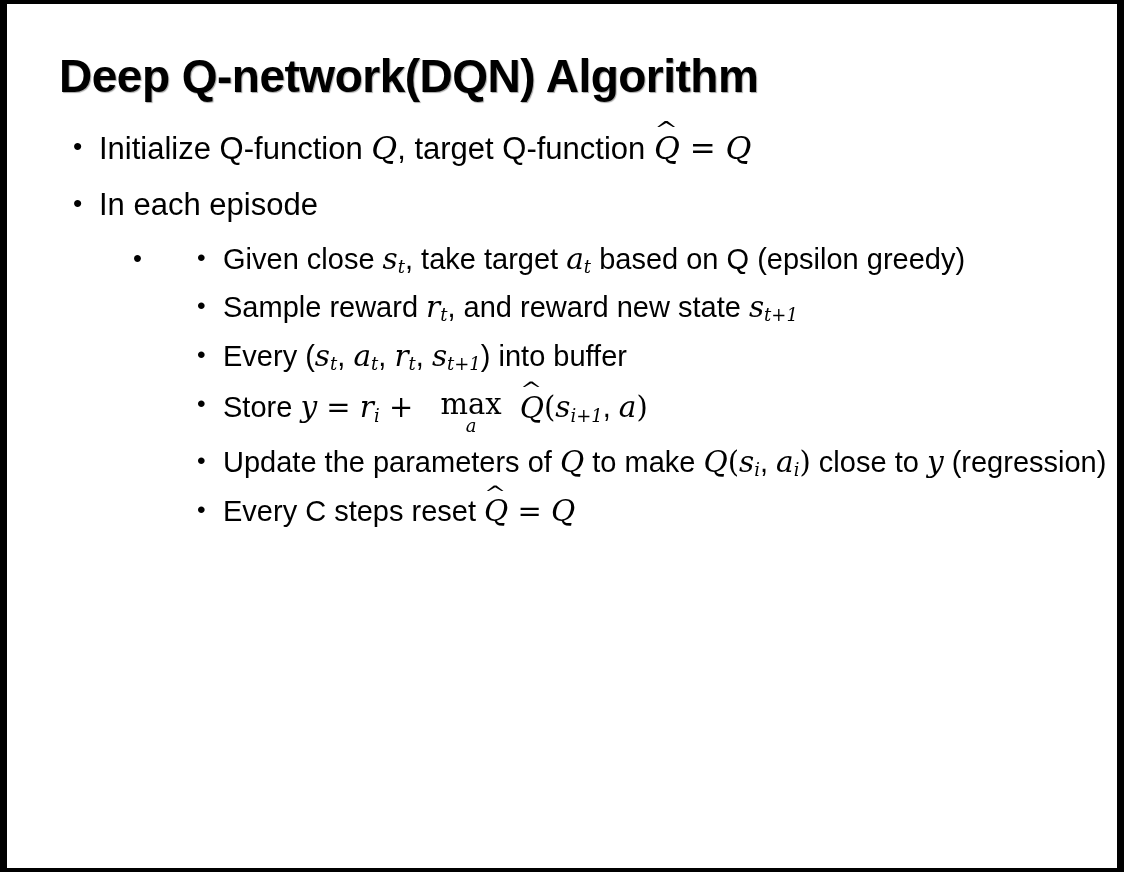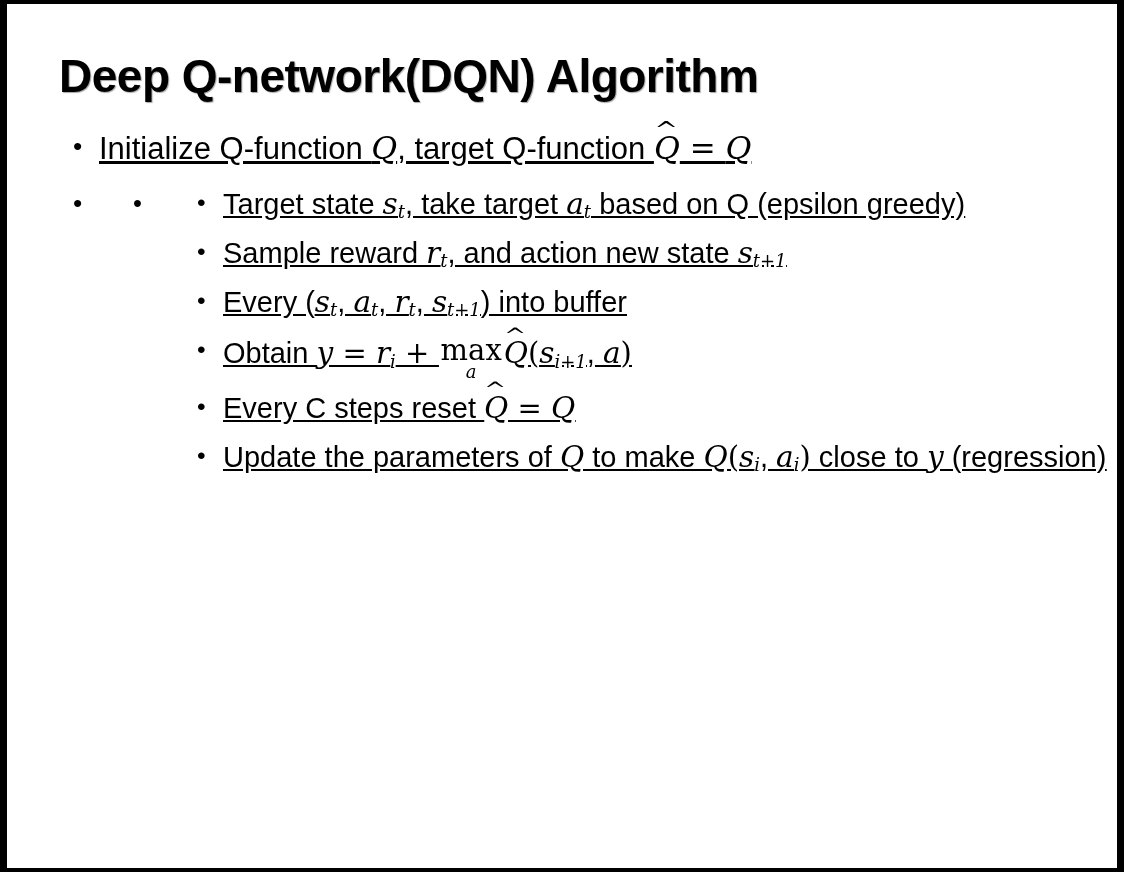--- a/index.html
+++ b/index.html
@@ -30,21 +30,20 @@
     font-size: 46px;
     font-weight: bold;
     letter-spacing: -0.5px;
     margin: 45px 1px 0 52px;
     text-shadow: 1px 1px 1px rgba(0,0,0,0.35);
   }
   ul {
     list-style: none;
     margin: 0;
     padding: 0;
-    text-decoration: underline;
   }
   li {
     position: relative;
     line-height: 1.25;
   }
   .bullet-dot::before {
     content: "\2022";
     position: absolute;
     left: -26px;
     top: 0;
@@ -92,21 +91,21 @@
     top: -0.62em;
     font-size: 0.72em;
     font-style: normal;
     font-family: "DejaVu Serif", serif;
   }
   .maxop {
     display: inline-block;
     text-align: center;
     vertical-align: middle;
     line-height: 1;
-    margin: 0 2px;
+    margin: 0 18px;
     position: relative;
     top: 3px;
   }
   .maxop .top {
     display: block;
     font-family: "DejaVu Serif", serif;
     font-style: normal;
     font-size: 1em;
   }
   .maxop .bot {
@@ -125,49 +124,50 @@
 
   <div class="slide-title">Deep Q-network(DQN) Algorithm</div>
 
   <ul class="level1">
 
     <li class="bullet-dot">
       <span>Initialize Q-function </span><span class="mi">Q</span><span>, target Q-function </span><span class="mi qhat">Q</span><span class="op"> = </span><span class="mi">Q</span>
     </li>
 
     <li class="bullet-dot">
+      <span>In each episode</span>
 
       <ul class="level2">
         <li class="bullet-dot">
 
           <ul class="level3">
 
             <li class="bullet-dot">
-              <span>Target state </span><span class="mi">s</span><sub>t</sub><span>, take target </span><span class="mi">a</span><sub>t</sub><span> based on Q (epsilon greedy)</span>
+              <span>Given close </span><span class="mi">s</span><sub>t</sub><span>, take target </span><span class="mi">a</span><sub>t</sub><span> based on Q (epsilon greedy)</span>
             </li>
 
             <li class="bullet-dot">
-              <span>Sample reward </span><span class="mi">r</span><sub>t</sub><span>, and action new state </span><span class="mi">s</span><sub>t+1</sub>
+              <span>Sample reward </span><span class="mi">r</span><sub>t</sub><span>, and reward new state </span><span class="mi">s</span><sub>t+1</sub>
             </li>
 
             <li class="bullet-dot">
               <span>Every (</span><span class="mi">s</span><sub>t</sub><span>, </span><span class="mi">a</span><sub>t</sub><span>, </span><span class="mi">r</span><sub>t</sub><span>, </span><span class="mi">s</span><sub>t+1</sub><span>) into buffer</span>
             </li>
 
 
             <li class="bullet-dot">
-              <span>Obtain </span><span class="mi">y</span><span class="op"> = </span><span class="mi">r</span><sub>i</sub><span class="op"> + </span><span class="maxop"><span class="top">max</span><span class="bot">a</span></span><span class="mi qhat">Q</span><span class="op">(</span><span class="mi">s</span><sub>i+1</sub><span>, </span><span class="mi">a</span><span class="op">)</span>
+              <span>Store </span><span class="mi">y</span><span class="op"> = </span><span class="mi">r</span><sub>i</sub><span class="op"> + </span><span class="maxop"><span class="top">max</span><span class="bot">a</span></span><span class="mi qhat">Q</span><span class="op">(</span><span class="mi">s</span><sub>i+1</sub><span>, </span><span class="mi">a</span><span class="op">)</span>
+            </li>
+
+            <li class="bullet-dot">
+              <span>Update the parameters of </span><span class="mi">Q</span><span> to make </span><span class="mi">Q</span><span class="op">(</span><span class="mi">s</span><sub>i</sub><span>, </span><span class="mi">a</span><sub>i</sub><span class="op">)</span><span> close to </span><span class="mi">y</span><span> (regression)</span>
             </li>
 
             <li class="bullet-dot">
               <span>Every C steps reset </span><span class="mi qhat">Q</span><span class="op"> = </span><span class="mi">Q</span>
-            </li>
-
-            <li class="bullet-dot">
-              <span>Update the parameters of </span><span class="mi">Q</span><span> to make </span><span class="mi">Q</span><span class="op">(</span><span class="mi">s</span><sub>i</sub><span>, </span><span class="mi">a</span><sub>i</sub><span class="op">)</span><span> close to </span><span class="mi">y</span><span> (regression)</span>
             </li>
 
           </ul>
         </li>
       </ul>
     </li>
 
   </ul>
 </div>
 

